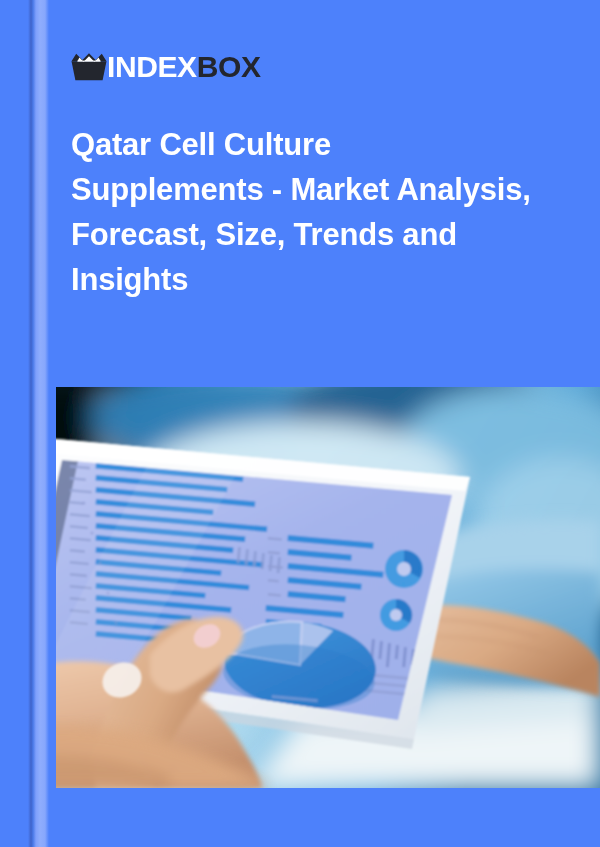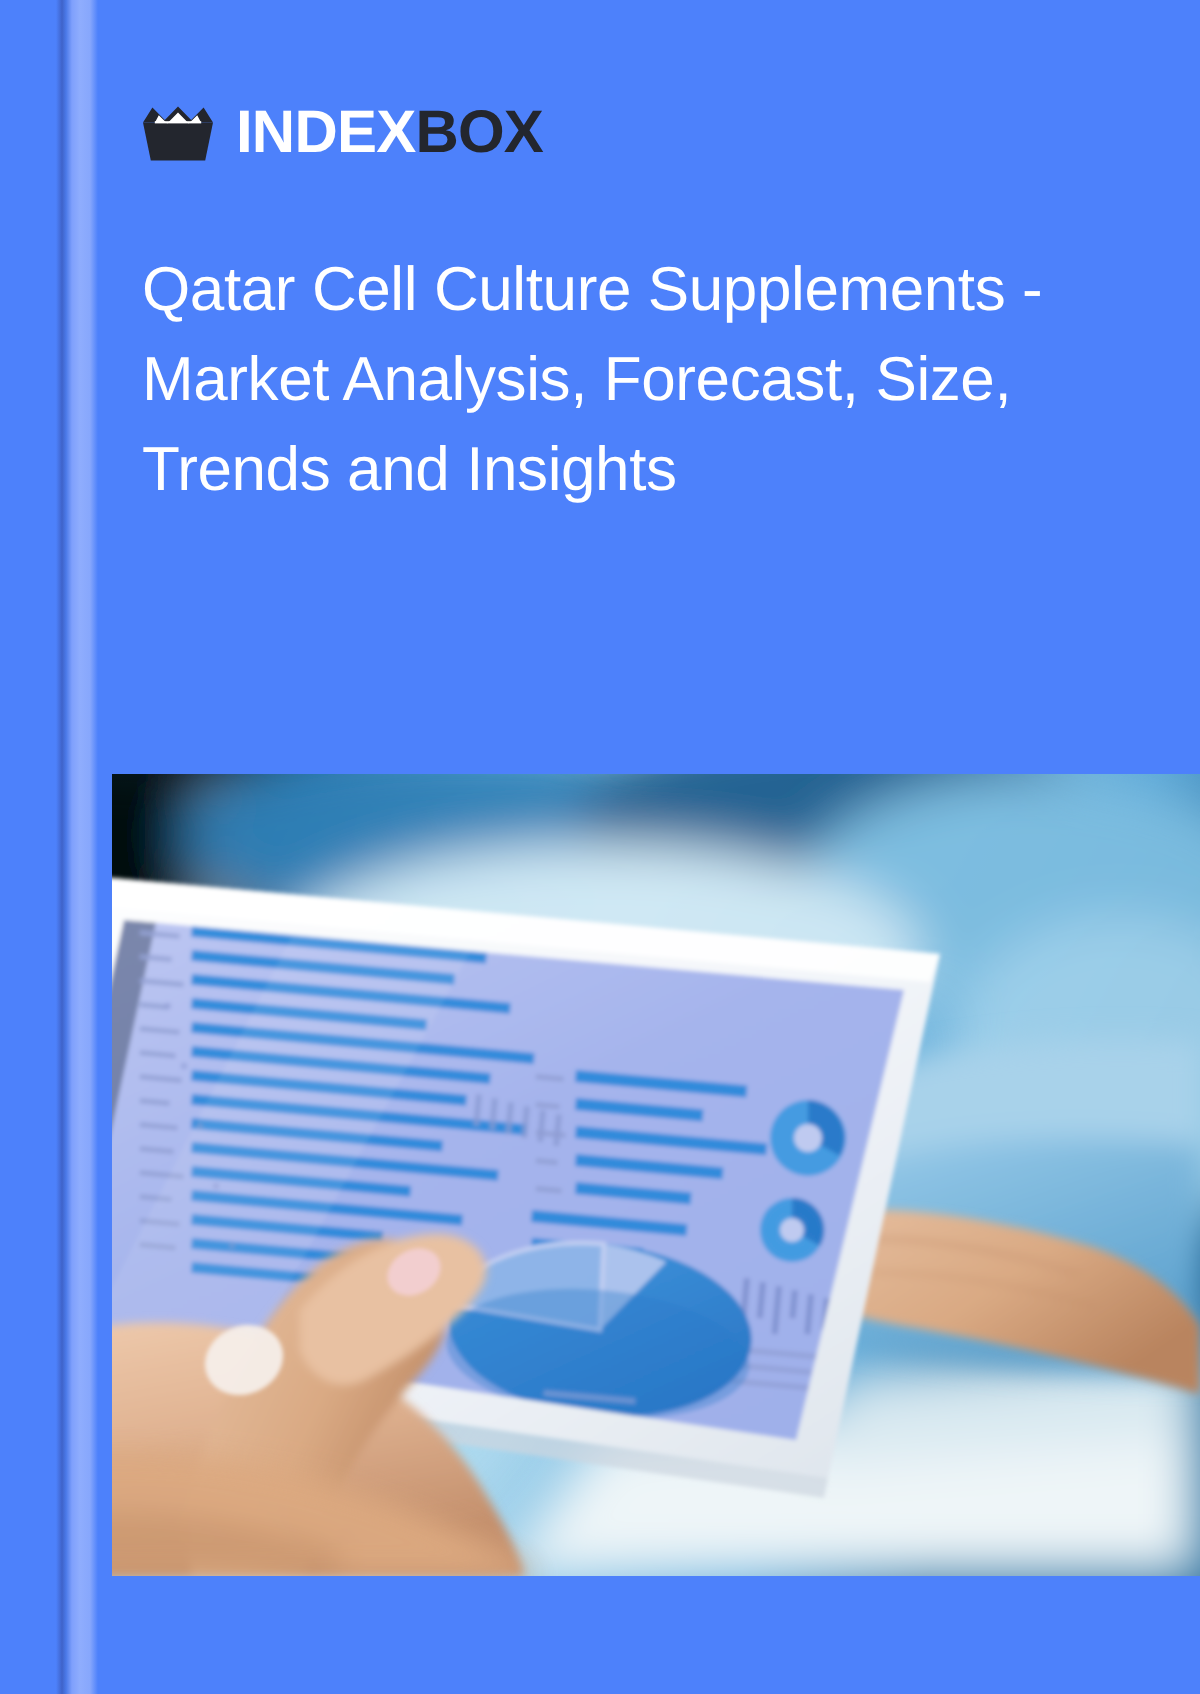--- a/index.html
+++ b/index.html
@@ -47,21 +47,20 @@
     width: 600px;
     height: 387px;
     background: #4d81fb;
   }
   .logo {
     position: absolute;
     left: 71px;
     top: 48px;
     display: flex;
     align-items: center;
-    gap: 11px;
     height: 38px;
   }
   .logo-mark {
     width: 36px;
     height: 28px;
     display: block;
   }
   .logo-text {
     font-size: 30px;
     font-weight: 700;
@@ -75,21 +74,21 @@
 
   
   .title {
     position: absolute;
     left: 71px;
     top: 122px;
     width: 460px;
     margin: 0;
     color: #ffffff;
     font-size: 31px;
-    font-weight: 400;
+    font-weight: 700;
     line-height: 45px;
     letter-spacing: -0.2px;
     font-family: "Liberation Sans", sans-serif;
   }
 
   
   .photo {
     position: absolute;
     left: 0;
     top: 387px;

